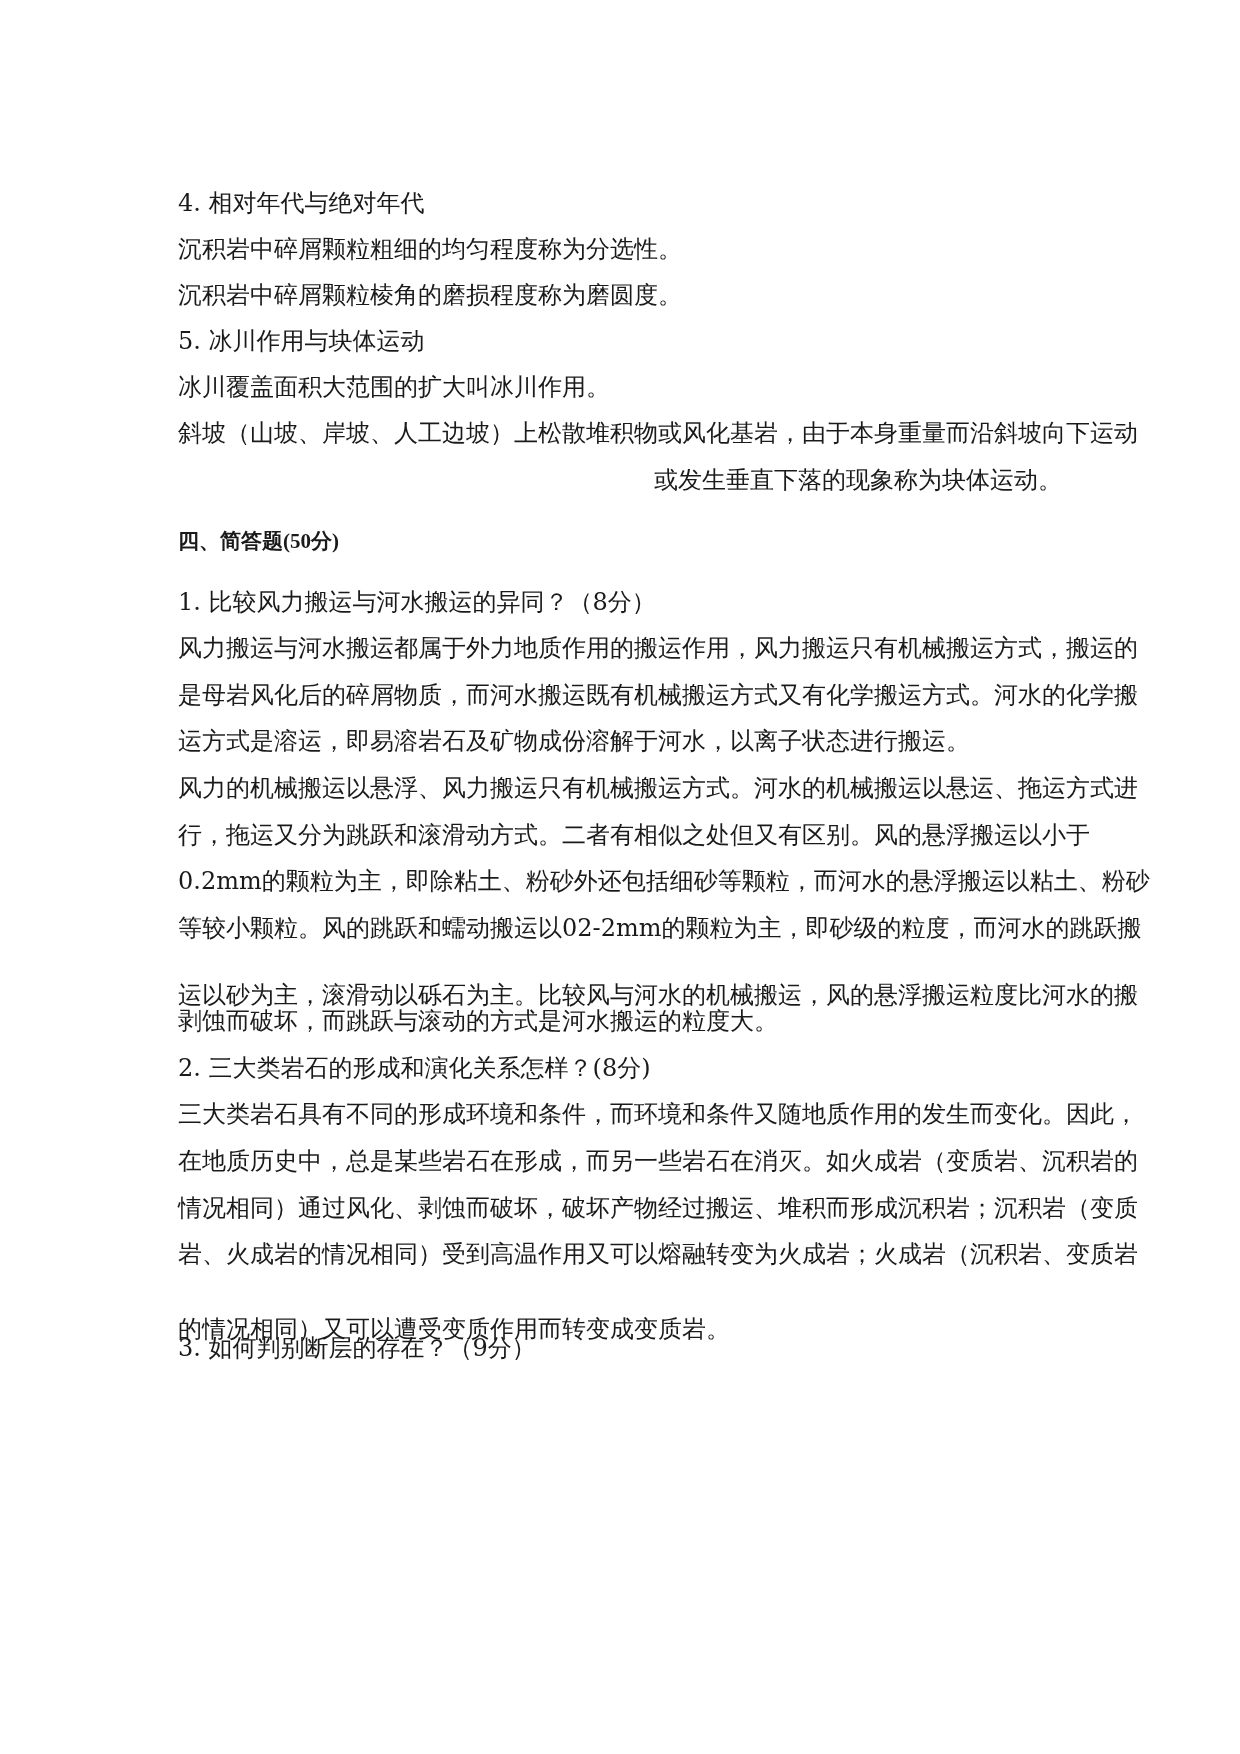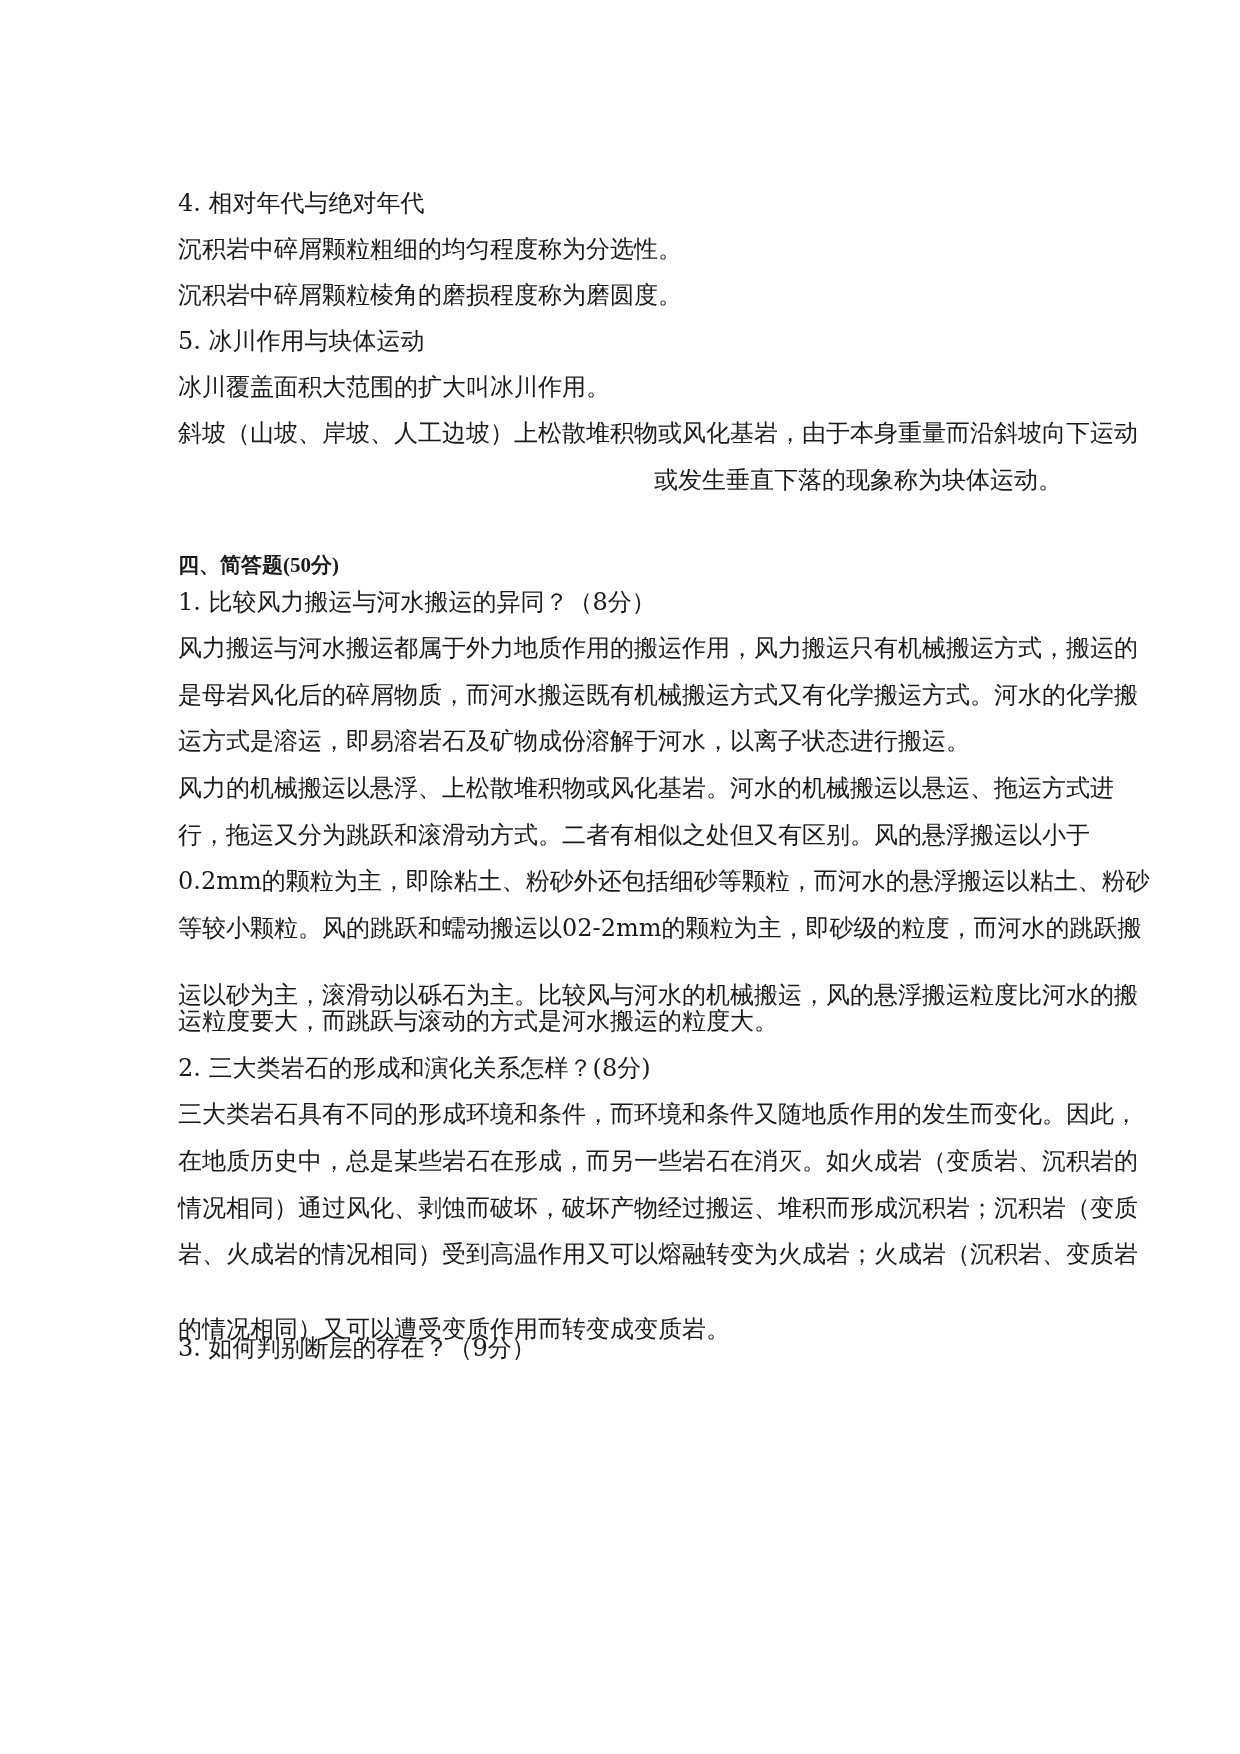--- a/index.html
+++ b/index.html
@@ -15,31 +15,31 @@
 <body>
 
 <div class="page" id="page">
     <div class="line" style="top: 188px;">4.  相对年代与绝对年代</div>
     <div class="line" style="top: 234px;">沉积岩中碎屑颗粒粗细的均匀程度称为分选性。</div>
     <div class="line" style="top: 280px;">沉积岩中碎屑颗粒棱角的磨损程度称为磨圆度。</div>
     <div class="line" style="top: 326px;">5.  冰川作用与块体运动</div>
     <div class="line" style="top: 372px;">冰川覆盖面积大范围的扩大叫冰川作用。</div>
     <div class="line just" style="top: 418px;">斜坡（山坡、岸坡、人工边坡）上松散堆积物或风化基岩，由于本身重量而沿斜坡向下运动</div>
     <div class="line" style="top: 465px; text-align: right;">或发生垂直下落的现象称为块体运动。</div>
-    <div class="line bold" style="top: 526px; margin-top: 24px;">四、简答题(50分)</div>
+    <div class="line bold" style="top: 526px;">四、简答题(50分)</div>
     <div class="line" style="top: 587px;">1.  比较风力搬运与河水搬运的异同？（8分）</div>
     <div class="line just" style="top: 633px;">风力搬运与河水搬运都属于外力地质作用的搬运作用，风力搬运只有机械搬运方式，搬运的</div>
     <div class="line just" style="top: 680px;">是母岩风化后的碎屑物质，而河水搬运既有机械搬运方式又有化学搬运方式。河水的化学搬</div>
     <div class="line" style="top: 726px;">运方式是溶运，即易溶岩石及矿物成份溶解于河水，以离子状态进行搬运。</div>
-    <div class="line just" style="top: 773px;">风力的机械搬运以悬浮、上松散堆积物或风化基岩。河水的机械搬运以悬运、拖运方式进</div>
+    <div class="line just" style="top: 773px;">风力的机械搬运以悬浮、风力搬运只有机械搬运方式。河水的机械搬运以悬运、拖运方式进</div>
     <div class="line just" style="top: 820px;">行，拖运又分为跳跃和滚滑动方式。二者有相似之处但又有区别。风的悬浮搬运以小于</div>
     <div class="line just" style="top: 866px;">0.2mm的颗粒为主，即除粘土、粉砂外还包括细砂等颗粒，而河水的悬浮搬运以粘土、粉砂</div>
     <div class="line just" style="top: 913px;">等较小颗粒。风的跳跃和蠕动搬运以02-2mm的颗粒为主，即砂级的粒度，而河水的跳跃搬</div>
     <div class="line just" style="top: 980px;">运以砂为主，滚滑动以砾石为主。比较风与河水的机械搬运，风的悬浮搬运粒度比河水的搬</div>
-    <div class="line" style="top: 1006px;">运粒度要大，而跳跃与滚动的方式是河水搬运的粒度大。</div>
+    <div class="line" style="top: 1006px;">剥蚀而破坏，而跳跃与滚动的方式是河水搬运的粒度大。</div>
     <div class="line" style="top: 1053px;">2.  三大类岩石的形成和演化关系怎样？(8分)</div>
     <div class="line just" style="top: 1099px;">三大类岩石具有不同的形成环境和条件，而环境和条件又随地质作用的发生而变化。因此，</div>
     <div class="line just" style="top: 1146px;">在地质历史中，总是某些岩石在形成，而另一些岩石在消灭。如火成岩（变质岩、沉积岩的</div>
     <div class="line just" style="top: 1193px;">情况相同）通过风化、剥蚀而破坏，破坏产物经过搬运、堆积而形成沉积岩；沉积岩（变质</div>
     <div class="line just" style="top: 1239px;">岩、火成岩的情况相同）受到高温作用又可以熔融转变为火成岩；火成岩（沉积岩、变质岩</div>
     <div class="line" style="top: 1286px; margin-top: 28px;">的情况相同）又可以遭受变质作用而转变成变质岩。</div>
     <div class="line" style="top: 1333px;">3.  如何判别断层的存在？（9分）</div>
   </div>
 
 </body></html>

